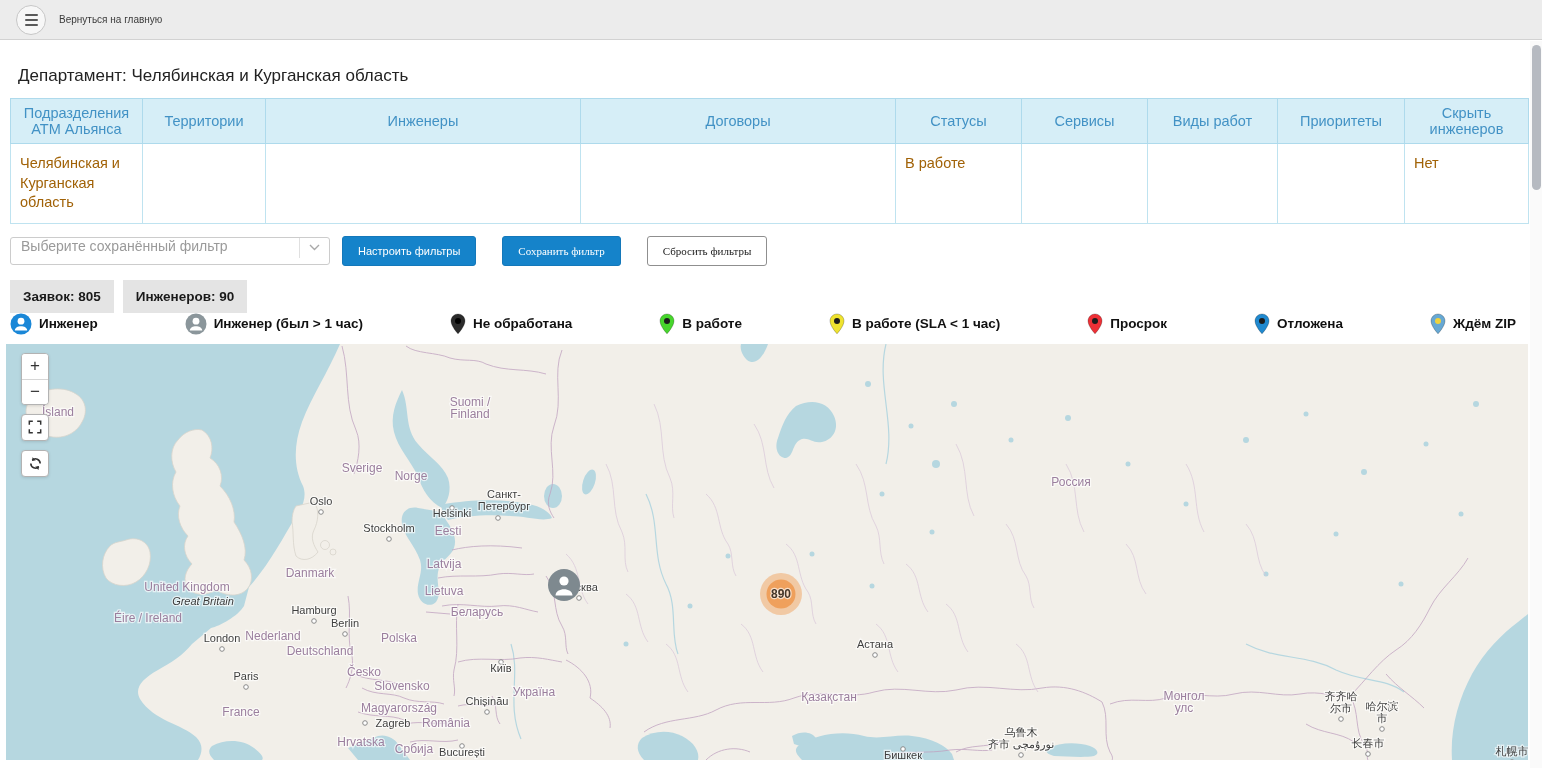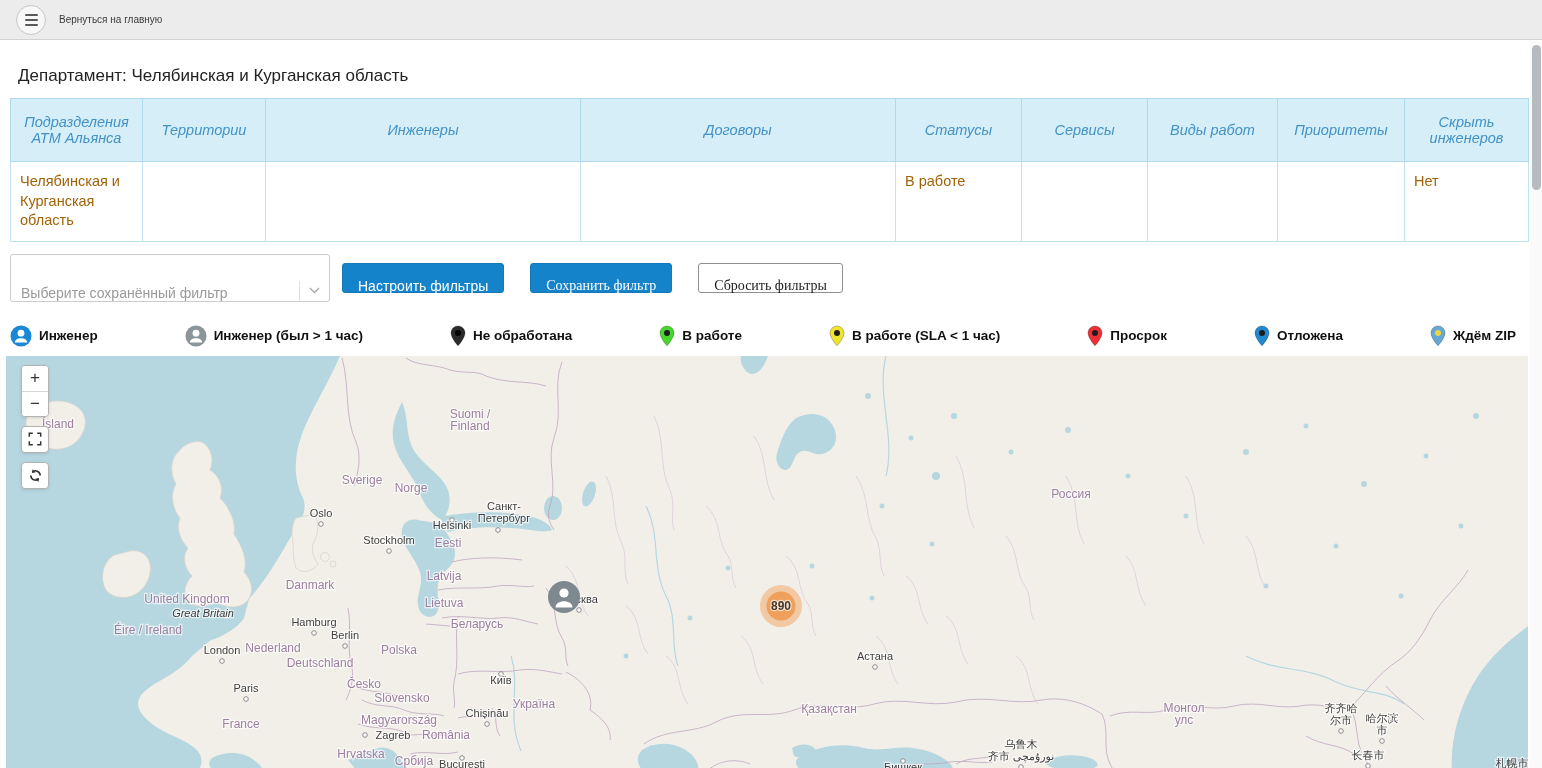--- a/index.html
+++ b/index.html
@@ -23,47 +23,47 @@
   
   .scrollbar { position:absolute; top:41px; right:0; width:12px; height:727px; background:#fafafa; }
   .scrollbar .thumb { position:absolute; top:4px; left:1.5px; width:9px; height:145px; background:#b6bac1; border-radius:5px; }
   
   .main { width:1530px; padding:0 12px 0 10px; }
   .page-title { font-size:17px; font-weight:400; color:#222; margin:26px 0 12px 8px; }
   
   table.dept { border-collapse:collapse; width:100%; table-layout:fixed; }
   table.dept th {
     background:#d6eef7; color:#4292c5; font-weight:400; font-size:14.5px;
-    border:1px solid #aeda ec; border:1px solid #aedaec; padding:5px 6px; height:63px; text-align:center;font-style:italic;
+    border:1px solid #aeda ec; border:1px solid #aedaec; padding:5px 6px; height:45px; text-align:center;
   }
   table.dept td {
     border:1px solid #bfe3f0; font-size:14.5px; color:#a16207; background:#fff;
     vertical-align:top; text-align:left; padding:10px 9px; height:78px; line-height:1.35;
   }
   
   .filter-row { margin-top:12px; display:flex; align-items:center; }
   .select {
-    width:320px; height:48px; border:1px solid #ccc; border-radius:3px; background:#fff;
-    display:flex; align-items:flex-end; justify-content:space-between; padding-left:10px;
+    width:320px; height:28px; border:1px solid #ccc; border-radius:3px; background:#fff;
+    display:flex; align-items:flex-start; justify-content:space-between; padding-left:10px;
     font-size:14px; color:#9a9a9a; cursor:pointer;
   }
   .select .chev { width:30px; height:20px; border-left:1px solid #e0e0e0; display:flex; align-items:center; justify-content:center; }
   .btn {
-    height:30px; padding:8px 15px; font-size:14px; border-radius:3px; cursor:pointer;
+    height:30px; padding:0 15px; font-size:11px; border-radius:3px; cursor:pointer;
     font-family:inherit; line-height:28px;
   }
   .btn-primary { background:#1583ca; border:1px solid #1478ba; color:#fff; }
   .btn-default { background:#fff; border:1px solid #8f8f8f; color:#222; }
   .gap12 { margin-left:12px; } .gap10 { margin-left:26px;font-family:Liberation Serif, serif; }
   
   .badges { margin-top:14px; display:flex; gap:9px; }
   .badge { background:#e4e4e4; color:#1a1a1a; font-weight:bold; font-size:13.5px; padding:9px 13px; }
   
   .legend {
-    margin-top:23px; display:flex; justify-content:space-between; align-items:center;
+    display:flex; justify-content:space-between; align-items:center;
     font-weight:bold; font-size:13.5px; color:#111; padding-right:2px;
   }
   .legend-item { display:flex; align-items:center; gap:7px; white-space:nowrap; }
   
   .map { position:relative; margin-top:9px; margin-left:-4px; width:1522px; height:416px; overflow:hidden; background:#f2efe9; }
   .map svg.geo { position:absolute; left:0; top:0; }
   .map text { text-anchor:middle; paint-order:stroke; stroke:rgba(255,255,255,.65); stroke-width:2.4px; }
   .lbl-country { fill:#9b7f9e; font-size:12px; }
   .lbl-area { fill:#3c3c3c; font-size:11px; font-style:italic; }
   .lbl-city { fill:#3f3f3f; font-size:11px; }
@@ -148,20 +148,24 @@
         <svg width="11" height="7" viewBox="0 0 11 7">
             <polyline points="1,1 5.5,5.5 10,1" fill="none" stroke="#a9a9a9" stroke-width="1.4"></polyline>
           </svg>
       </span>
     </div>
     <button class="btn btn-primary gap12">Настроить фильтры</button>
     <button class="btn btn-primary gap10">Сохранить фильтр</button>
     <button class="btn btn-default gap10">Сбросить фильтры</button>
   </div>
 
+  <div class="badges">
+    <div class="badge">Заявок: 805</div>
+    <div class="badge">Инженеров: 90</div>
+  </div>
 
   <div class="legend" id="legend">
       <span class="legend-item">
         <svg width="22" height="22" viewBox="0 0 22 22">
       <circle cx="11" cy="11" r="10.5" fill="#1a87d7"></circle>
       <circle cx="11" cy="8.2" r="3.4" fill="#fff"></circle>
       <path d="M4.8 17.6 C4.8 11.8 17.2 11.8 17.2 17.6 Z" fill="#fff"></path>
         </svg>
         <span>Инженер</span>
       </span>

